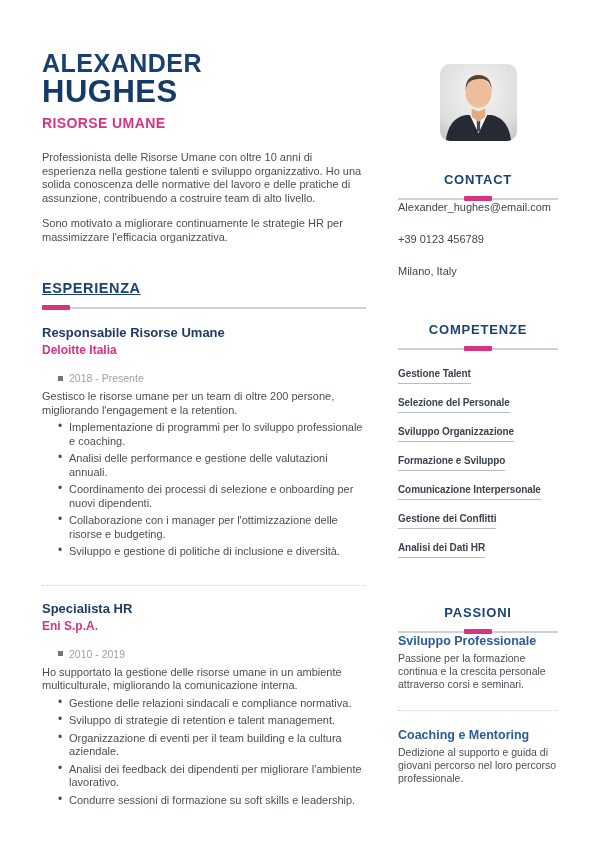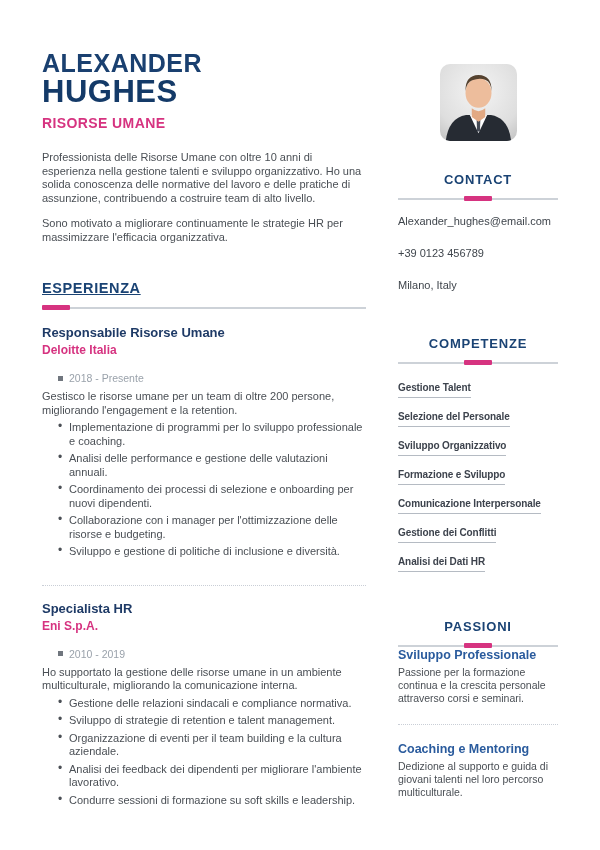--- a/index.html
+++ b/index.html
@@ -48,21 +48,21 @@
   
   .side-col { position:absolute; left:398px; top:64px; width:160px; }
 
   .photo-wrap { width:77px; height:77px; margin:0 auto; border-radius:10px; overflow:hidden; }
   .photo-wrap svg { display:block; width:100%; height:100%; }
 
   .side-section-title { text-align:center; font-size:13px; font-weight:800;
                         color:#1a4374; letter-spacing:.8px; }
   .contact-title  { margin-top:31px; }
   .contact-line   { font-size:11px; color:#3f454c; }
-  .contact-email  { margin-top:14px; }
+  .contact-email  { margin-top:0; }
   .contact-phone  { margin-top:20px; }
   .contact-loc    { margin-top:20px; }
 
   .skills-title { margin-top:45px; }
   .skills-list { margin-top:12px; list-style:none; }
   .skills-list li { margin-bottom:8px; }
   .skills-list li span { display:inline-block; font-size:10px; font-weight:700; color:#3d434d;
                          letter-spacing:-.1px; padding-bottom:4px; white-space:nowrap;
                          border-bottom:1px solid #b5bbc3; }
 
@@ -164,36 +164,36 @@
     <div class="contact-line contact-loc">Milano, Italy</div>
 
     <div class="side-section-title skills-title">COMPETENZE</div>
     <div class="sec-rule center-accent">
       <div class="rule-line"></div>
       <div class="rule-accent"></div>
     </div>
     <ul class="skills-list">
       <li><span>Gestione Talent</span></li>
       <li><span>Selezione del Personale</span></li>
-      <li><span>Sviluppo Organizzativo</span></li>
+      <li><span>Sviluppo Organizzazione</span></li>
       <li><span>Formazione e Sviluppo</span></li>
       <li><span>Comunicazione Interpersonale</span></li>
       <li><span>Gestione dei Conflitti</span></li>
       <li><span>Analisi dei Dati HR</span></li>
     </ul>
 
     <div class="side-section-title passions-title">PASSIONI</div>
     <div class="sec-rule center-accent">
       <div class="rule-line"></div>
       <div class="rule-accent"></div>
     </div>
     <div class="passion-1">
       <div class="passion-item-title">Sviluppo Professionale</div>
       <div class="passion-item-text">Passione per la formazione continua e la crescita personale attraverso corsi e seminari.</div>
     </div>
     <div class="dotted-rule passions-divider"></div>
     <div>
       <div class="passion-item-title">Coaching e Mentoring</div>
-      <div class="passion-item-text">Dedizione al supporto e guida di giovani talenti nel loro percorso multiculturale.</div>
+      <div class="passion-item-text">Dedizione al supporto e guida di giovani percorso nel loro percorso professionale.</div>
     </div>
   </div>
 
 </div>
 
 </body></html>

